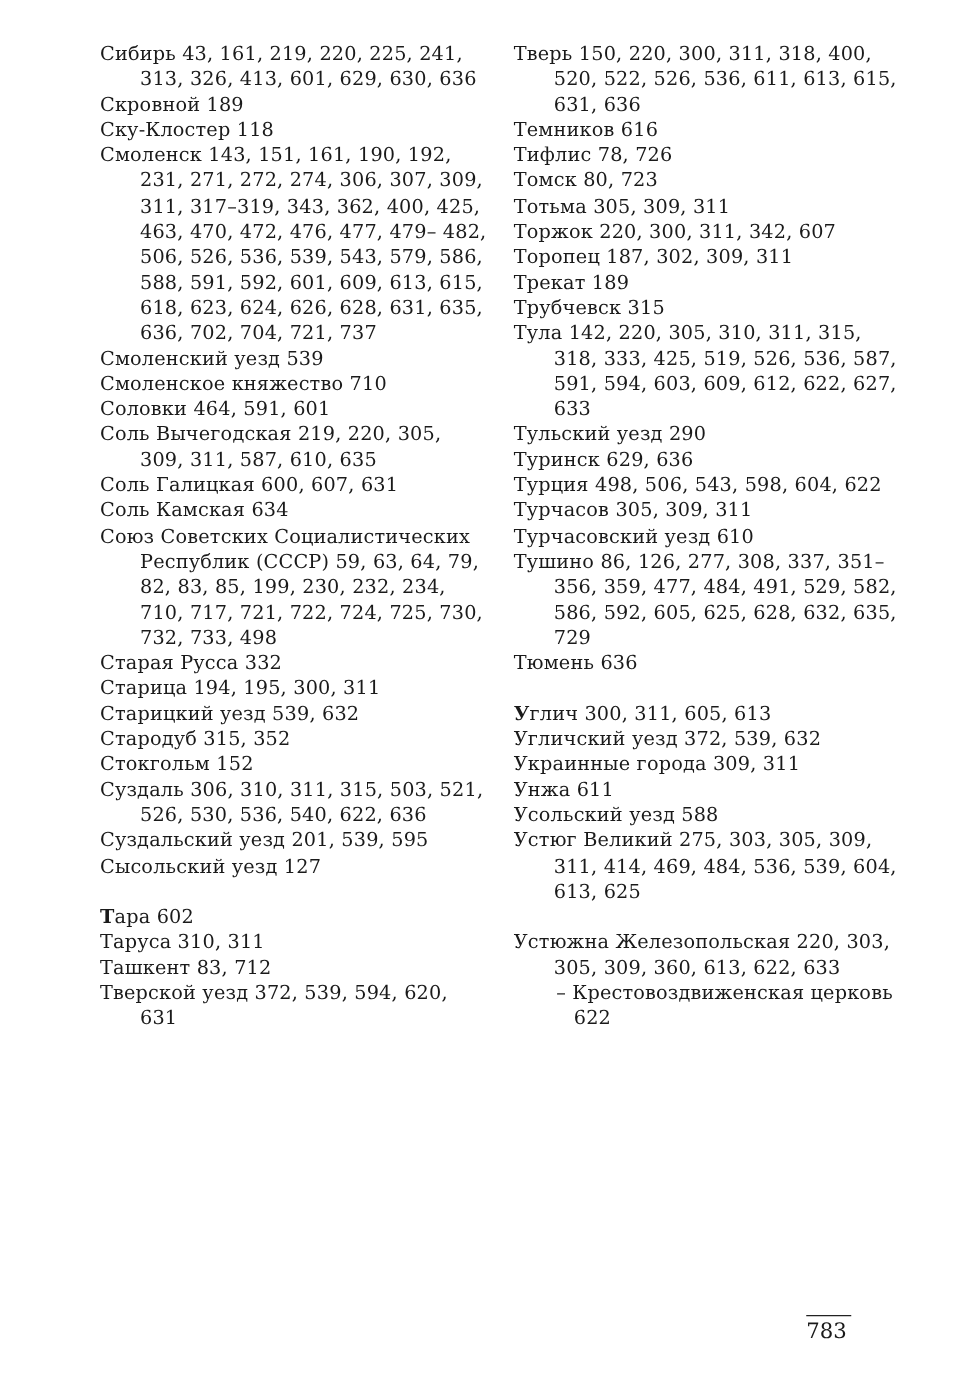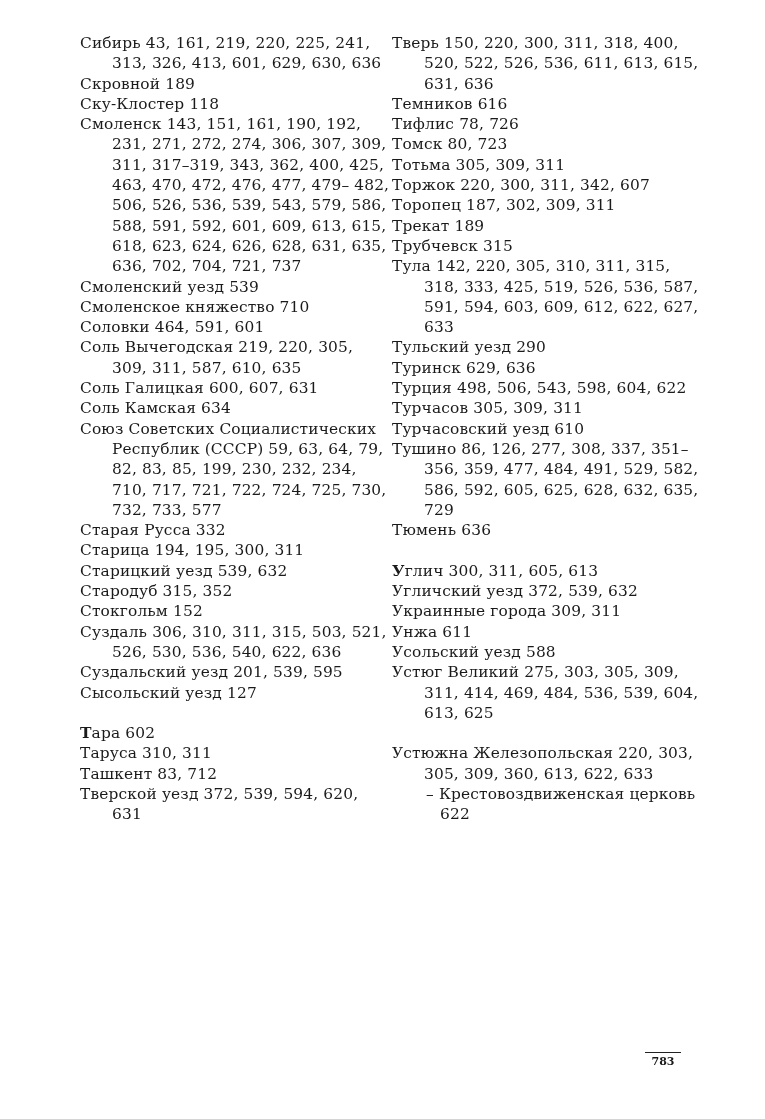--- a/index.html
+++ b/index.html
@@ -1,42 +1,42 @@
 <!DOCTYPE html>
 <html><head>
 <meta charset="utf-8">
 <style>
   html, body { margin:0; padding:0; background:#ffffff; }
   body { width:765px; height:1119px; position:relative; overflow:hidden;
          font-family:"DejaVu Serif","Liberation Serif",serif; color:#1a1a1a; }
   .col { position:absolute; top:33px; width:310px; font-size:15.4px; line-height:20.3px; letter-spacing:0.15px; }
   .col.left { left:80px; }
-  .col.right { left:392px; }
+  .col.right { left:411px; }
   .entry { padding-left:32px; text-indent:-32px; margin:0; }
   .entry.sub { padding-left:48px; text-indent:-14px; }
   .gap { height:20.3px; }
   .initial { font-weight:bold; }
-  .folio { position:absolute; left:645px; top:1052px; font-size:11px;
-           border-top:1px solid #222; padding-top:2px; width:36px; text-align:center;font-weight:bold; }
+  .folio { position:absolute; left:645px; top:1052px; font-size:17px;
+           border-top:1px solid #222; padding-top:2px; width:36px; text-align:left; }
 </style>
 </head>
 <body>
 
 <div class="col left" id="colL">
     <p class="entry"><span>Сибирь 43, 161, 219, 220, 225, 241, 313, 326, 413, 601, 629, 630, 636</span></p>
     <p class="entry"><span>Скровной 189</span></p>
     <p class="entry"><span>Ску-Клостер 118</span></p>
     <p class="entry"><span>Смоленск 143, 151, 161, 190, 192, 231, 271, 272, 274, 306, 307, 309, 311, 317–319, 343, 362, 400, 425, 463, 470, 472, 476, 477, 479– 482, 506, 526, 536, 539, 543, 579, 586, 588, 591, 592, 601, 609, 613, 615, 618, 623, 624, 626, 628, 631, 635, 636, 702, 704, 721, 737</span></p>
     <p class="entry"><span>Смоленский уезд 539</span></p>
     <p class="entry"><span>Смоленское княжество 710</span></p>
     <p class="entry"><span>Соловки 464, 591, 601</span></p>
     <p class="entry"><span>Соль Вычегодская 219, 220, 305, 309, 311, 587, 610, 635</span></p>
     <p class="entry"><span>Соль Галицкая 600, 607, 631</span></p>
     <p class="entry"><span>Соль Камская 634</span></p>
-    <p class="entry"><span>Союз Советских Социалистических Республик (СССР) 59, 63, 64, 79, 82, 83, 85, 199, 230, 232, 234, 710, 717, 721, 722, 724, 725, 730, 732, 733, 577</span></p>
+    <p class="entry"><span>Союз Советских Социалистических Республик (СССР) 59, 63, 64, 79, 82, 83, 85, 199, 230, 232, 234, 710, 717, 721, 722, 724, 725, 730, 732, 733, 498</span></p>
     <p class="entry"><span>Старая Русса 332</span></p>
     <p class="entry"><span>Старица 194, 195, 300, 311</span></p>
     <p class="entry"><span>Старицкий уезд 539, 632</span></p>
     <p class="entry"><span>Стародуб 315, 352</span></p>
     <p class="entry"><span>Стокгольм 152</span></p>
     <p class="entry"><span>Суздаль 306, 310, 311, 315, 503, 521, 526, 530, 536, 540, 622, 636</span></p>
     <p class="entry"><span>Суздальский уезд 201, 539, 595</span></p>
     <p class="entry"><span>Сысольский уезд 127</span></p>
     <div class="gap"></div>
     <p class="entry"><span class="initial">Т</span><span>ара 602</span></p>

